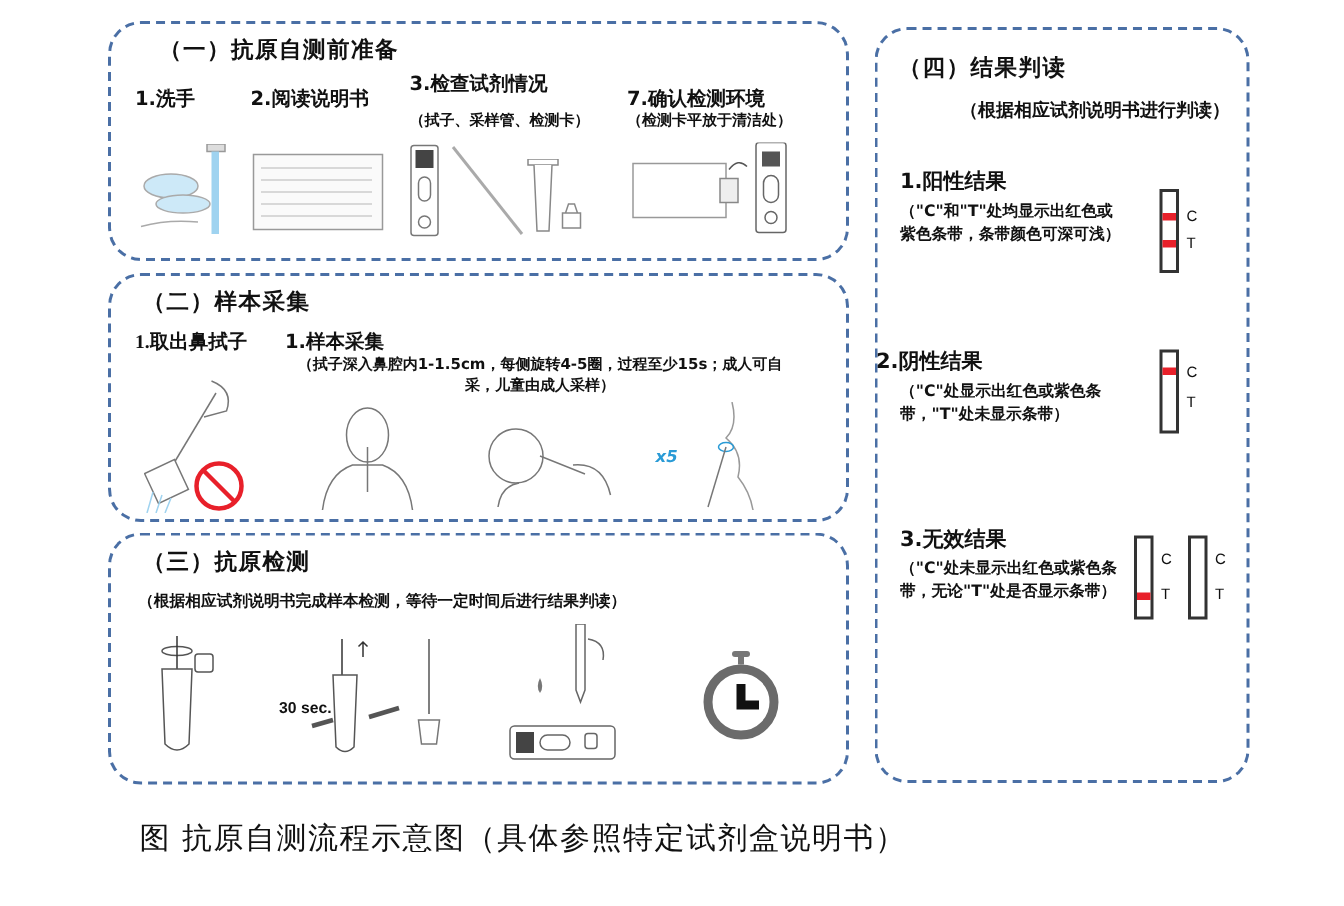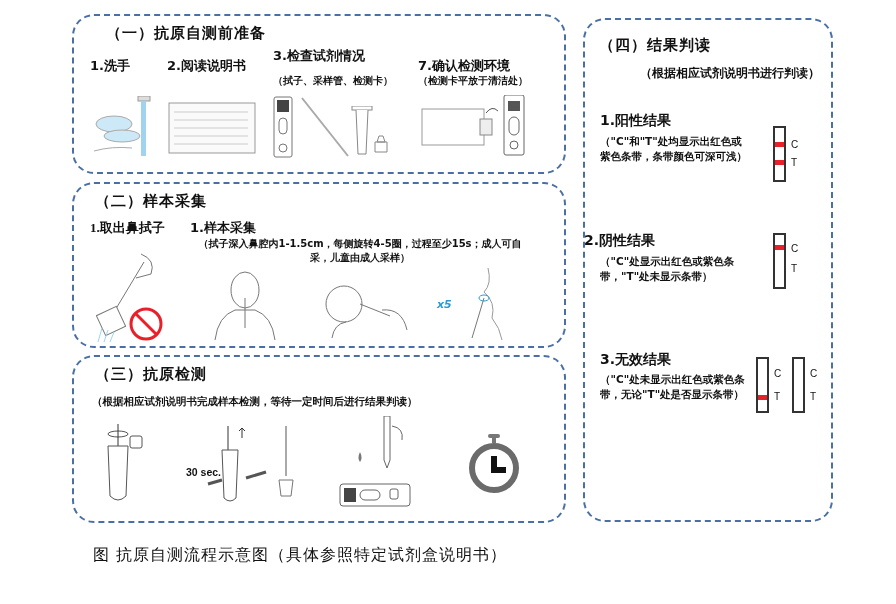--- a/index.html
+++ b/index.html
@@ -6,21 +6,21 @@
   body { width:896px; height:604px; position:relative; overflow:hidden;
          font-family:"DejaVu Sans", sans-serif; color:#111; }
   .box { position:absolute; border:2px dashed #4a6fa5; border-radius:22px; box-sizing:border-box; }
   .sec-title { position:absolute; font-size:15px; font-weight:bold; letter-spacing:1px; }
   .step { position:absolute; font-size:13px; font-weight:bold; white-space:nowrap; }
   .sub { position:absolute; font-size:10px; font-weight:bold; line-height:14px; }
   .fig { position:absolute; }
   .strip { position:absolute; width:13px; border:2px solid #333; box-sizing:border-box; background:#fff; }
   .band { position:absolute; left:0; right:0; height:5px; background:#e8202a; }
   .lbl { position:absolute; font-size:10px; font-family:"Liberation Sans", sans-serif; }
-  .caption { position:absolute; left:93px; top:545px; font-size:16px; font-family:"DejaVu Serif", serif; letter-spacing:1px; white-space:nowrap; }
+  .caption { position:absolute; left:93px; top:545px; font-size:20px; font-family:"DejaVu Serif", serif; letter-spacing:1px; white-space:nowrap; }
   .res-title { position:absolute; font-size:14px; font-weight:bold; }
   .res-desc { position:absolute; font-size:10.5px; font-weight:bold; line-height:15px; width:150px; }
 </style>
 </head>
 <body>
 
 <div class="box" style="left:72px;top:14px;width:494px;height:160px;"></div>
 <div class="sec-title" style="left:106px;top:24px;">（一）抗原自测前准备</div>
 <div class="step" style="left:90px;top:57px;">1.洗手</div>
 <div class="step" style="left:167px;top:57px;">2.阅读说明书</div>

